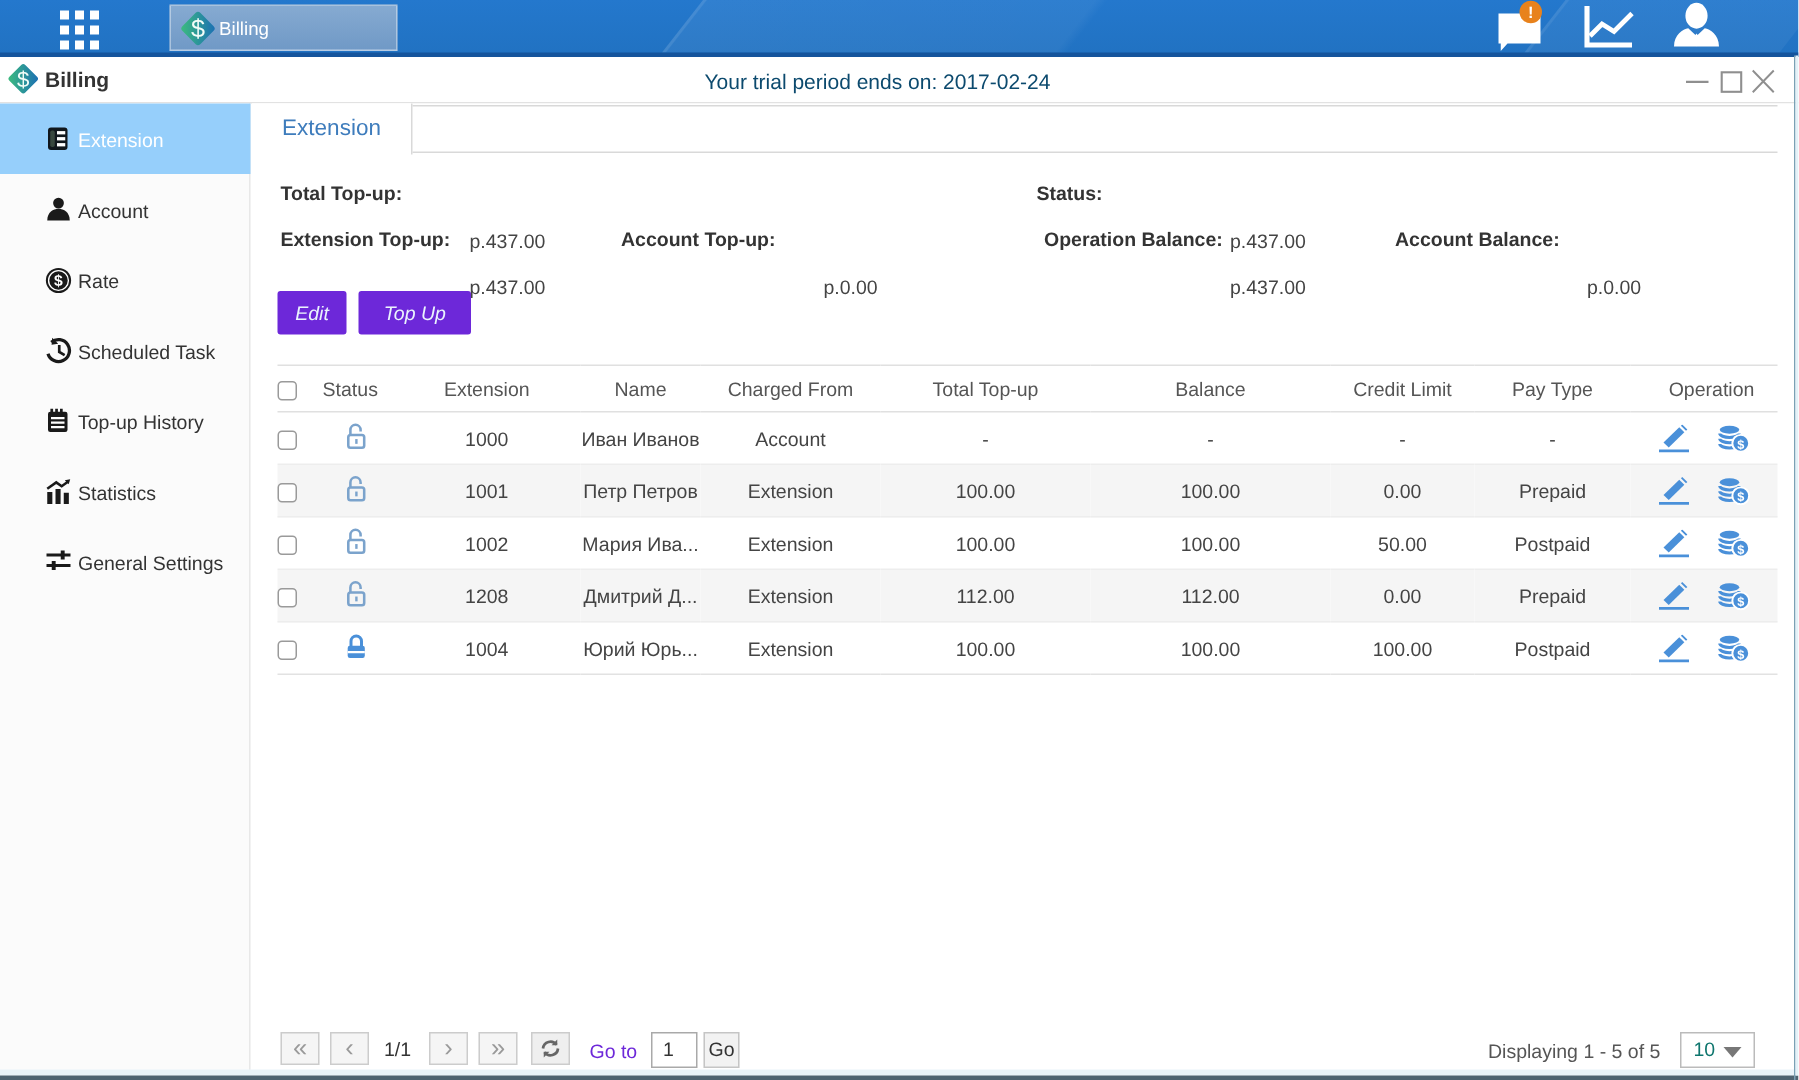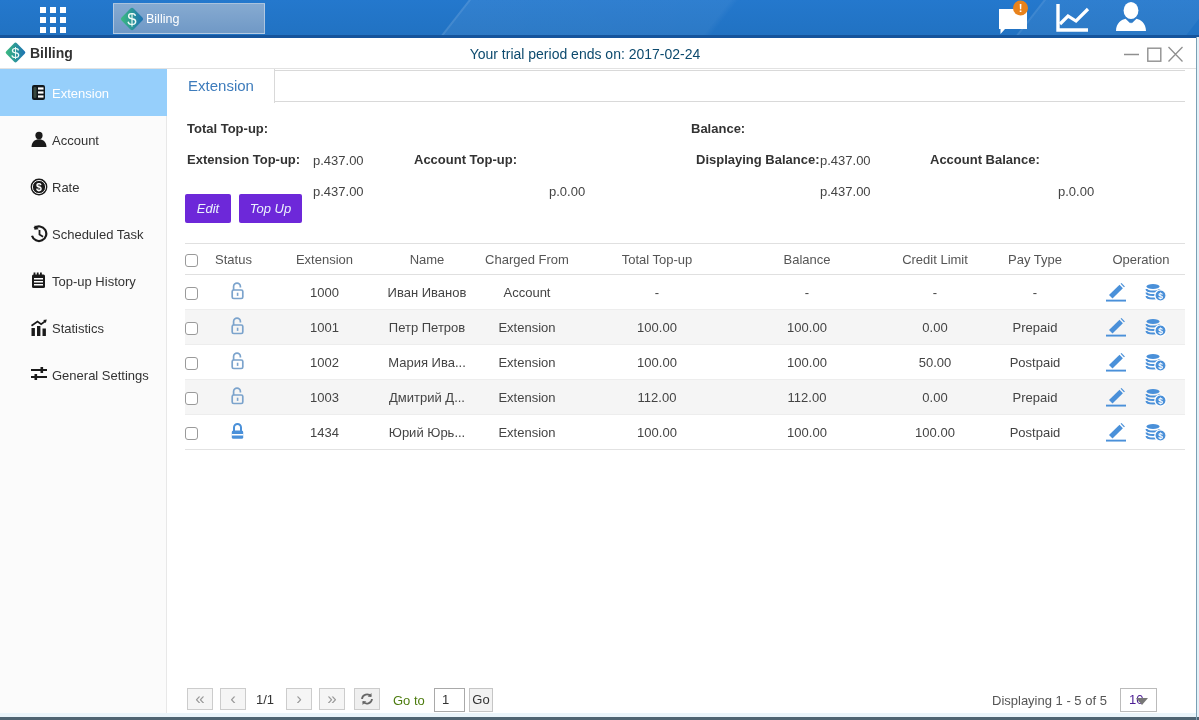--- a/index.html
+++ b/index.html
@@ -58,21 +58,21 @@
 .cb { display:inline-block; width:13px; height:13px; border:1px solid #9a9a9a; border-radius:3px; background:#fff; vertical-align:middle; }
 td.cbc { text-align:left; padding-left:0; }
 .ops svg { vertical-align:middle; margin:0 9px; }
 
 
 .pager { position:absolute; left:0; top:619px; width:1028px; height:26px; }
 .pbtn { position:absolute; width:26px; height:22px; background:#f5f5f5; border:1px solid #ccc; color:#9a9a9a; text-align:center; line-height:19px; font-size:17px; }
 .ptxt { position:absolute; font-size:13px; color:#555; }
 .goin { position:absolute; width:31px; height:24px; border:1px solid #a9a9a9; background:#fff; font-size:13px; color:#333; line-height:22px; padding-left:7px; }
 .gobtn { position:absolute; width:24px; height:24px; background:#f2f2f2; border:1px solid #c5c5c5; color:#333; font-size:13px; text-align:center; line-height:22px; }
-.psel { position:absolute; width:37px; height:24px; border:1px solid #bbb; background:#fff; font-size:13px; color:#4c1d95; line-height:22px; padding-left:8px; }
+.psel { position:absolute; width:50px; height:24px; border:1px solid #bbb; background:#fff; font-size:13px; color:#0f766e; line-height:22px; padding-left:8px; }
 .psel::after { content:""; position:absolute; right:8px; top:9px; border-left:6px solid transparent; border-right:6px solid transparent; border-top:7px solid #777; }
 
 
 .frame-b1 { position:absolute; left:0; top:713px; width:1199px; height:4px; background:#eaf4fa; }
 .frame-b2 { position:absolute; left:0; top:717px; width:1199px; height:3px; background:#4f6472; }
 .frame-r1 { position:absolute; left:1196px; top:37px; width:1px; height:683px; background:#7aa0b4; }
 .frame-r2 { position:absolute; left:1197px; top:37px; width:2px; height:680px; background:#e4f1f8; }
 </style>
 </head>
 <body>
@@ -207,34 +207,34 @@
   </div>
 
   <div class="content">
     <div class="tabbar">
         <div class="ctab">Extension</div>
         <div style="position:absolute;left:107px;top:1px;width:910px;height:1px;background:#d9d9d9"></div>
       </div>
 
     <div class="lb" style="left:19px; top:52px;">Total Top-up:</div>
     <div class="vl" style="left:145px; top:52px;">p.437.00</div>
-    <div class="lb" style="left:523px; top:52px;">Balance:</div>
+    <div class="lb" style="left:523px; top:52px;">Status:</div>
     <div class="vl" style="left:652px; top:52px;">p.437.00</div>
 
     <div class="lb" style="left:19px; top:83px;">Extension Top-up:</div>
     <div class="vl" style="left:145px; top:83px;">p.437.00</div>
     <div class="lb" style="left:246px; top:83px;">Account Top-up:</div>
     <div class="vl" style="left:381px; top:83px;">p.0.00</div>
-    <div class="lb" style="left:528px; top:83px;">Displaying Balance:</div>
+    <div class="lb" style="left:528px; top:83px;">Operation Balance:</div>
     <div class="vl" style="left:652px; top:83px;">p.437.00</div>
     <div class="lb" style="left:762px; top:83px;">Account Balance:</div>
     <div class="vl" style="left:890px; top:83px;">p.0.00</div>
 
     <div class="btn" style="left:17px; top:125px; width:46px;">Edit</div>
-    <div class="btn" style="left:71px; top:125px; width:63px;">Top Up</div>
+    <div class="btn" style="left:71px; top:125px; width:75px;">Top Up</div>
 
     <div class="tbl">
       <table>
         <colgroup>
           <col style="width:27px">
             <col style="width:50px">
             <col style="width:125px">
             <col style="width:80px">
           <col style="width:120px">
             <col style="width:140px">
@@ -339,21 +339,21 @@
                   <text x="15.5" y="16" font-size="8.5" font-weight="bold" fill="#fff" text-anchor="middle" font-family="Liberation Sans">$</text>
                 </svg></td>
           </tr>
           <tr class="g">
             <td class="cbc"><span class="cb"></span></td>
             <td><svg width="15" height="18" viewBox="0 0 15 18">
                   <path d="M3.6 8 v-3.4 a3.4 3.4 0 0 1 6.8 0 v1" fill="none" stroke="#7ba3cc" stroke-width="1.7"></path>
                   <rect x="2.2" y="8" width="10.6" height="8.5" rx="1.5" fill="none" stroke="#7ba3cc" stroke-width="1.7"></rect>
                   <rect x="6.8" y="10.7" width="1.6" height="3.2" fill="#7ba3cc"></rect>
                 </svg></td>
-            <td>1003</td>
+            <td>1208</td>
               <td>Дмитрий Д...</td>
               <td>Extension</td>
             <td>112.00</td>
               <td>112.00</td>
               <td>0.00</td>
               <td>Prepaid</td>
             <td class="ops"><svg width="22" height="19" viewBox="0 0 22 19">
                   <path d="M4 12 L14.5 1.8 l3.4 3.4 L7.5 15.4 z" fill="#4a90d9"></path>
                   <path d="M15.6 0.8 l0.9-0.8 3.4 3.4 -0.9 0.8 z" fill="#4a90d9"></path>
                   <path d="M1 17.6 h20" stroke="#4a90d9" stroke-width="1.9"></path>
@@ -366,21 +366,21 @@
                   <text x="15.5" y="16" font-size="8.5" font-weight="bold" fill="#fff" text-anchor="middle" font-family="Liberation Sans">$</text>
                 </svg></td>
           </tr>
           <tr>
             <td class="cbc"><span class="cb"></span></td>
             <td><svg width="15" height="18" viewBox="0 0 15 18">
                   <path d="M4 9 v-3.5 a3.5 3.5 0 0 1 7 0 v3.5" fill="none" stroke="#4a90d9" stroke-width="2"></path>
                   <rect x="1.8" y="8.5" width="11.4" height="8.2" rx="1.5" fill="#4a90d9"></rect>
                   <rect x="1.8" y="12" width="11.4" height="1.5" fill="#fff"></rect>
                 </svg></td>
-            <td>1434</td>
+            <td>1004</td>
               <td>Юрий Юрь...</td>
               <td>Extension</td>
             <td>100.00</td>
               <td>100.00</td>
               <td>100.00</td>
               <td>Postpaid</td>
             <td class="ops"><svg width="22" height="19" viewBox="0 0 22 19">
                   <path d="M4 12 L14.5 1.8 l3.4 3.4 L7.5 15.4 z" fill="#4a90d9"></path>
                   <path d="M15.6 0.8 l0.9-0.8 3.4 3.4 -0.9 0.8 z" fill="#4a90d9"></path>
                   <path d="M1 17.6 h20" stroke="#4a90d9" stroke-width="1.9"></path>
@@ -402,21 +402,21 @@
       <div class="pbtn" style="left:52px">‹</div>
       <div class="ptxt" style="left:88px; top:4px; color:#333;text-align:right;">1/1</div>
       <div class="pbtn" style="left:118px">›</div>
       <div class="pbtn" style="left:151px">»</div>
       <div class="pbtn" style="left:186px; background:#efefef; border-color:#ccc;"><svg width="14" height="14" viewBox="0 0 14 14" style="margin-top:3px">
             <path d="M2 7 a5 5 0 0 1 9 -2.5" fill="none" stroke="#666" stroke-width="1.8"></path>
             <path d="M11.5 1 v3.8 h-3.8 z" fill="#666"></path>
             <path d="M12 7 a5 5 0 0 1 -9 2.5" fill="none" stroke="#666" stroke-width="1.8"></path>
             <path d="M2.5 13 v-3.8 h3.8 z" fill="#666"></path>
           </svg></div>
-      <div class="ptxt" style="left:225px; top:5px; color:#4d7c0f;text-align:center;">Go to</div>
+      <div class="ptxt" style="left:225px; top:5px; color:#6d28d9;text-align:center;">Go to</div>
       <div class="goin" style="left:266px; top:0px;">1</div>
       <div class="gobtn" style="left:301px; top:0px;">Go</div>
       <div class="ptxt" style="left:824px; top:5px;">Displaying 1 - 5 of 5</div>
       <div class="psel" style="left:952px; top:0px;">10</div>
     </div>
   </div>
 
   <div class="frame-b1"></div>
   <div class="frame-b2"></div>
   <div class="frame-r1"></div>

